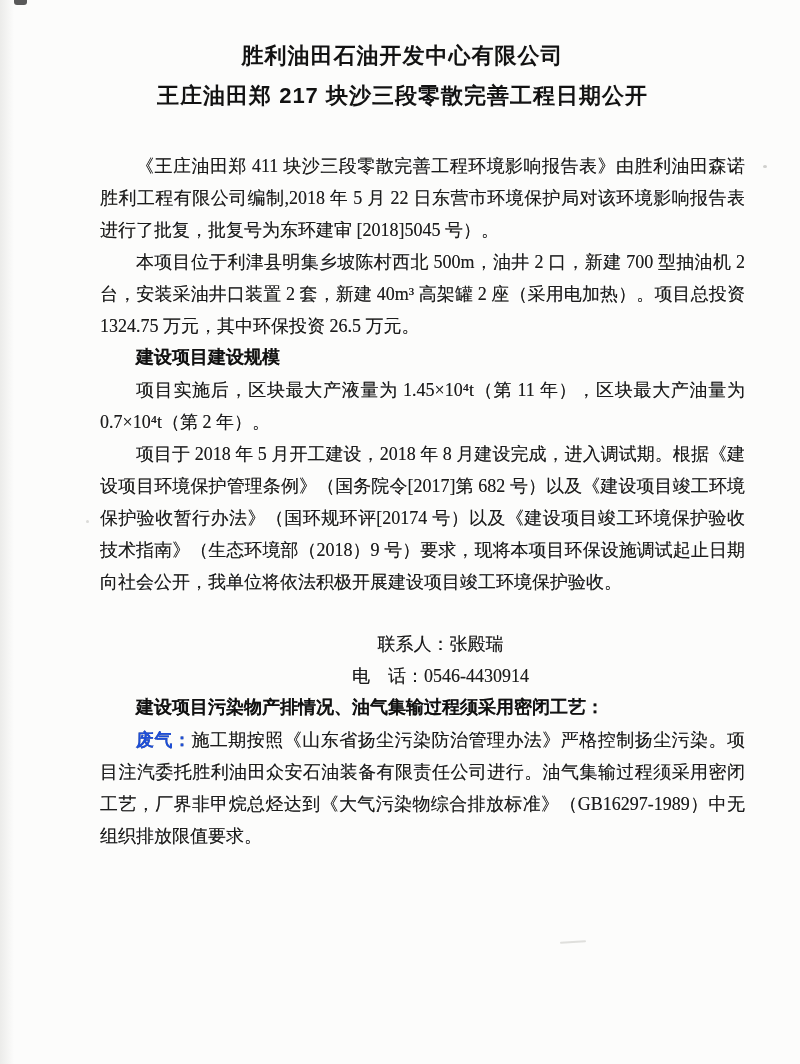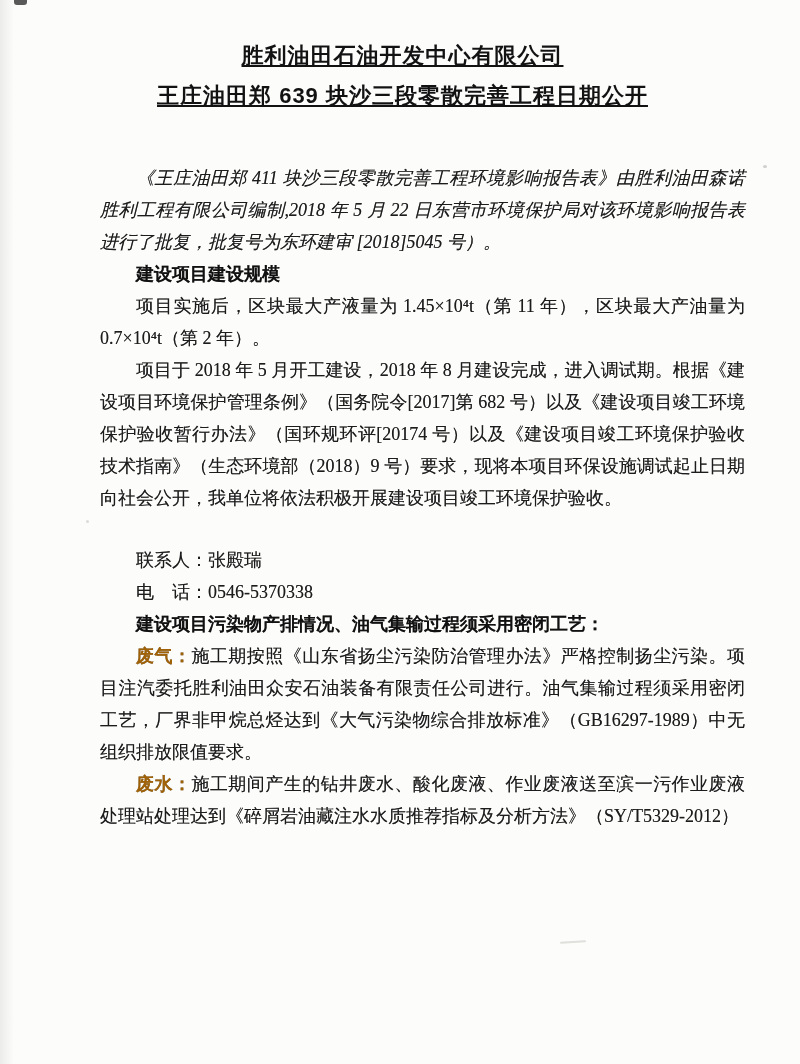--- a/index.html
+++ b/index.html
@@ -30,44 +30,43 @@
   }
   .titles {
     text-align: center;
     transform: translateX(-20px);
     font-family: "Liberation Sans", "DejaVu Sans", sans-serif;
     font-weight: 700;
     font-size: 22px;
     line-height: 40px;
     color: #121212;
     letter-spacing: 1px;
-    text-decoration: underline;
   }
   p {
     margin: 0;
     font-size: 18px;
     line-height: 32px;
     text-align: justify;
     text-indent: 2em;
     color: #1c1c1c;
     text-shadow: 0 0 0.5px rgba(20,20,20,0.55);
   }
-  .after-title { margin-top: 46px; font-style: italic; }
+  .after-title { margin-top: 34px; }
   .gap-before-lg { }
   .gap-before-md { margin-top: 30px; }
   .heading {
-    font-family: Liberation Sans, sans-serif;
+    font-family: Liberation Mono, monospace;
     font-weight: 700;
     color: #111;
   }
-  .contact { text-align: left; }
+  .contact { text-align: center; }
   .lead {
     font-family: "Liberation Sans", "DejaVu Sans", sans-serif;
     font-weight: 700;
-    color: #a16207;
+    color: #1d4ed8;
   }
   
   .speck { position: absolute; pointer-events: none; }
   .speck-corner {
     left: 14px; top: 0; width: 13px; height: 5px;
     background: #3c3c3c; border-radius: 0 0 3px 3px; opacity: .85;
   }
   .speck-a {
     left: 763px; top: 165px; width: 4px; height: 3px;
     background: #9a9a95; border-radius: 50%; opacity: .45;
@@ -87,36 +86,36 @@
 <div class="page">
   <span class="speck speck-corner"></span>
   <span class="speck speck-a"></span>
   <span class="speck speck-b"></span>
   <span class="speck speck-c"></span>
 
   <div class="content">
 
     <div class="titles">
       <div>胜利油田石油开发中心有限公司</div>
-      <div>王庄油田郑 639 块沙三段零散完善工程日期公开</div>
+      <div>王庄油田郑 217 块沙三段零散完善工程日期公开</div>
     </div>
 
     <p class="after-title">《王庄油田郑 411 块沙三段零散完善工程环境影响报告表》由胜利油田森诺胜利工程有限公司编制,2018 年 5 月 22 日东营市环境保护局对该环境影响报告表进行了批复，批复号为东环建审 [2018]5045 号）。</p>
 
+    <p>本项目位于利津县明集乡坡陈村西北 500m，油井 2 口，新建 700 型抽油机 2 台，安装采油井口装置 2 套，新建 40m³ 高架罐 2 座（采用电加热）。项目总投资 1324.75 万元，其中环保投资 26.5 万元。</p>
 
     <p class="heading">建设项目建设规模</p>
 
     <p>项目实施后，区块最大产液量为 1.45×10⁴t（第 11 年），区块最大产油量为 0.7×10⁴t（第 2 年）。</p>
 
     <p class="gap-before-lg">项目于 2018 年 5 月开工建设，2018 年 8 月建设完成，进入调试期。根据《建设项目环境保护管理条例》（国务院令[2017]第 682 号）以及《建设项目竣工环境保护验收暂行办法》（国环规环评[20174 号）以及《建设项目竣工环境保护验收技术指南》（生态环境部（2018）9 号）要求，现将本项目环保设施调试起止日期向社会公开，我单位将依法积极开展建设项目竣工环境保护验收。</p>
 
     <p class="contact gap-before-md">联系人：张殿瑞</p>
 
-    <p class="contact">电　话：0546-5370338</p>
+    <p class="contact">电　话：0546-4430914</p>
 
     <p class="heading">建设项目污染物产排情况、油气集输过程须采用密闭工艺：</p>
 
     <p><span class="lead">废气：</span><span>施工期按照《山东省扬尘污染防治管理办法》严格控制扬尘污染。项目注汽委托胜利油田众安石油装备有限责任公司进行。油气集输过程须采用密闭工艺，厂界非甲烷总烃达到《大气污染物综合排放标准》（GB16297-1989）中无组织排放限值要求。</span></p>
 
-    <p><span class="lead">废水：</span><span>施工期间产生的钻井废水、酸化废液、作业废液送至滨一污作业废液处理站处理达到《碎屑岩油藏注水水质推荐指标及分析方法》（SY/T5329-2012）</span></p>
 
   </div>
 </div>
 
 </body></html>

